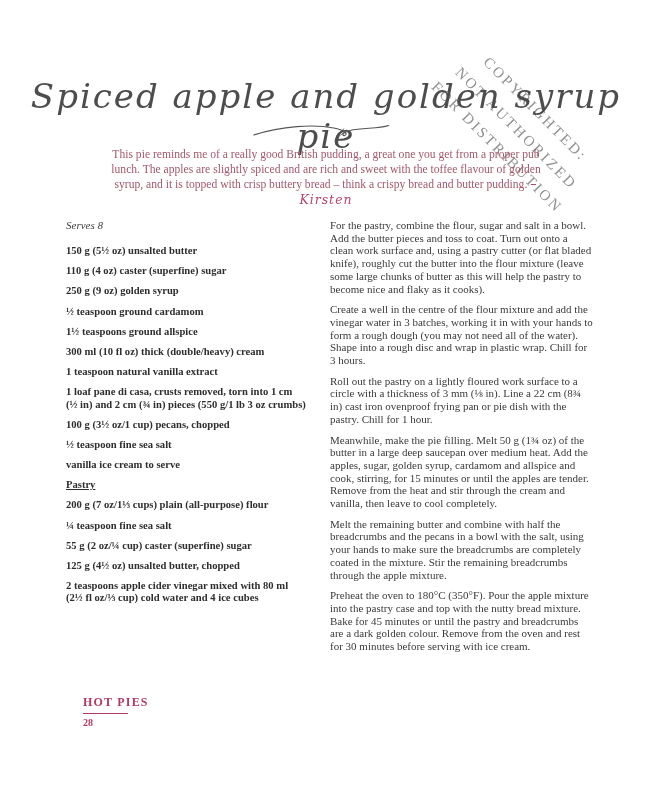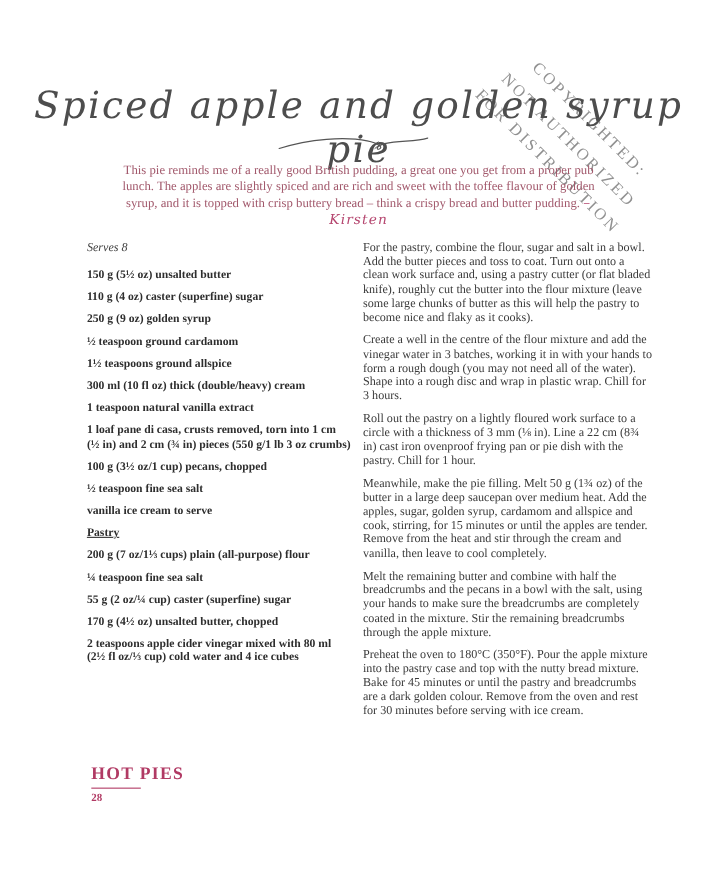--- a/index.html
+++ b/index.html
@@ -70,21 +70,21 @@
     font-family: "DejaVu Serif", serif;
     font-style: italic;
     font-size: 12.5px;
     color: #b5466f;
     letter-spacing: 1px;
   }
 
   
   .col-left {
     position: absolute;
-    left: 79px;
+    left: 66px;
     top: 219px;
     width: 240px;
   }
   .serves {
     font-style: italic;
     font-size: 11px;
     color: #3d3d3d;
     margin-bottom: 14px;
   }
   .ing {
@@ -119,21 +119,21 @@
 
   
   .footer {
     position: absolute;
     left: 83px;
     top: 695px;
     width: 60px;
   }
   .footer-section {
     font-weight: bold;
-    font-size: 16px;
+    font-size: 12px;
     letter-spacing: 1.2px;
     color: #b13a64;
     white-space: nowrap;
     text-align: center;
   }
   .footer-rule {
     width: 45px;
     height: 0;
     border-top: 1px solid #b13a64;
     margin-top: 3px;
@@ -182,21 +182,21 @@
     <div class="ing">1 loaf pane di casa, crusts removed, torn into 1 cm (½ in) and 2 cm (¾ in) pieces (550 g/1 lb 3 oz crumbs)</div>
     <div class="ing">100 g (3½ oz/1 cup) pecans, chopped</div>
     <div class="ing">½ teaspoon fine sea salt</div>
     <div class="ing">vanilla ice cream to serve</div>
 
     <div class="pastry-heading">Pastry</div>
 
     <div class="ing">200 g (7 oz/1⅓ cups) plain (all-purpose) flour</div>
     <div class="ing">¼ teaspoon fine sea salt</div>
     <div class="ing">55 g (2 oz/¼ cup) caster (superfine) sugar</div>
-    <div class="ing">170 g (4½ oz) unsalted butter, chopped</div>
+    <div class="ing">125 g (4½ oz) unsalted butter, chopped</div>
     <div class="ing">2 teaspoons apple cider vinegar mixed with 80 ml (2½ fl oz/⅓ cup) cold water and 4 ice cubes</div>
   </div>
 
   <div class="col-right">
     <p class="method-p">For the pastry, combine the flour, sugar and salt in a bowl. Add the butter pieces and toss to coat. Turn out onto a clean work surface and, using a pastry cutter (or flat bladed knife), roughly cut the butter into the flour mixture (leave some large chunks of butter as this will help the pastry to become nice and flaky as it cooks).</p>
     <p class="method-p">Create a well in the centre of the flour mixture and add the vinegar water in 3 batches, working it in with your hands to form a rough dough (you may not need all of the water). Shape into a rough disc and wrap in plastic wrap. Chill for 3 hours.</p>
     <p class="method-p">Roll out the pastry on a lightly floured work surface to a circle with a thickness of 3 mm (⅛ in). Line a 22 cm (8¾ in) cast iron ovenproof frying pan or pie dish with the pastry. Chill for 1 hour.</p>
     <p class="method-p">Meanwhile, make the pie filling. Melt 50 g (1¾ oz) of the butter in a large deep saucepan over medium heat. Add the apples, sugar, golden syrup, cardamom and allspice and cook, stirring, for 15 minutes or until the apples are tender. Remove from the heat and stir through the cream and vanilla, then leave to cool completely.</p>
     <p class="method-p">Melt the remaining butter and combine with half the breadcrumbs and the pecans in a bowl with the salt, using your hands to make sure the breadcrumbs are completely coated in the mixture. Stir the remaining breadcrumbs through the apple mixture.</p>
     <p class="method-p">Preheat the oven to 180°C (350°F). Pour the apple mixture into the pastry case and top with the nutty bread mixture. Bake for 45 minutes or until the pastry and breadcrumbs are a dark golden colour. Remove from the oven and rest for 30 minutes before serving with ice cream.</p>

